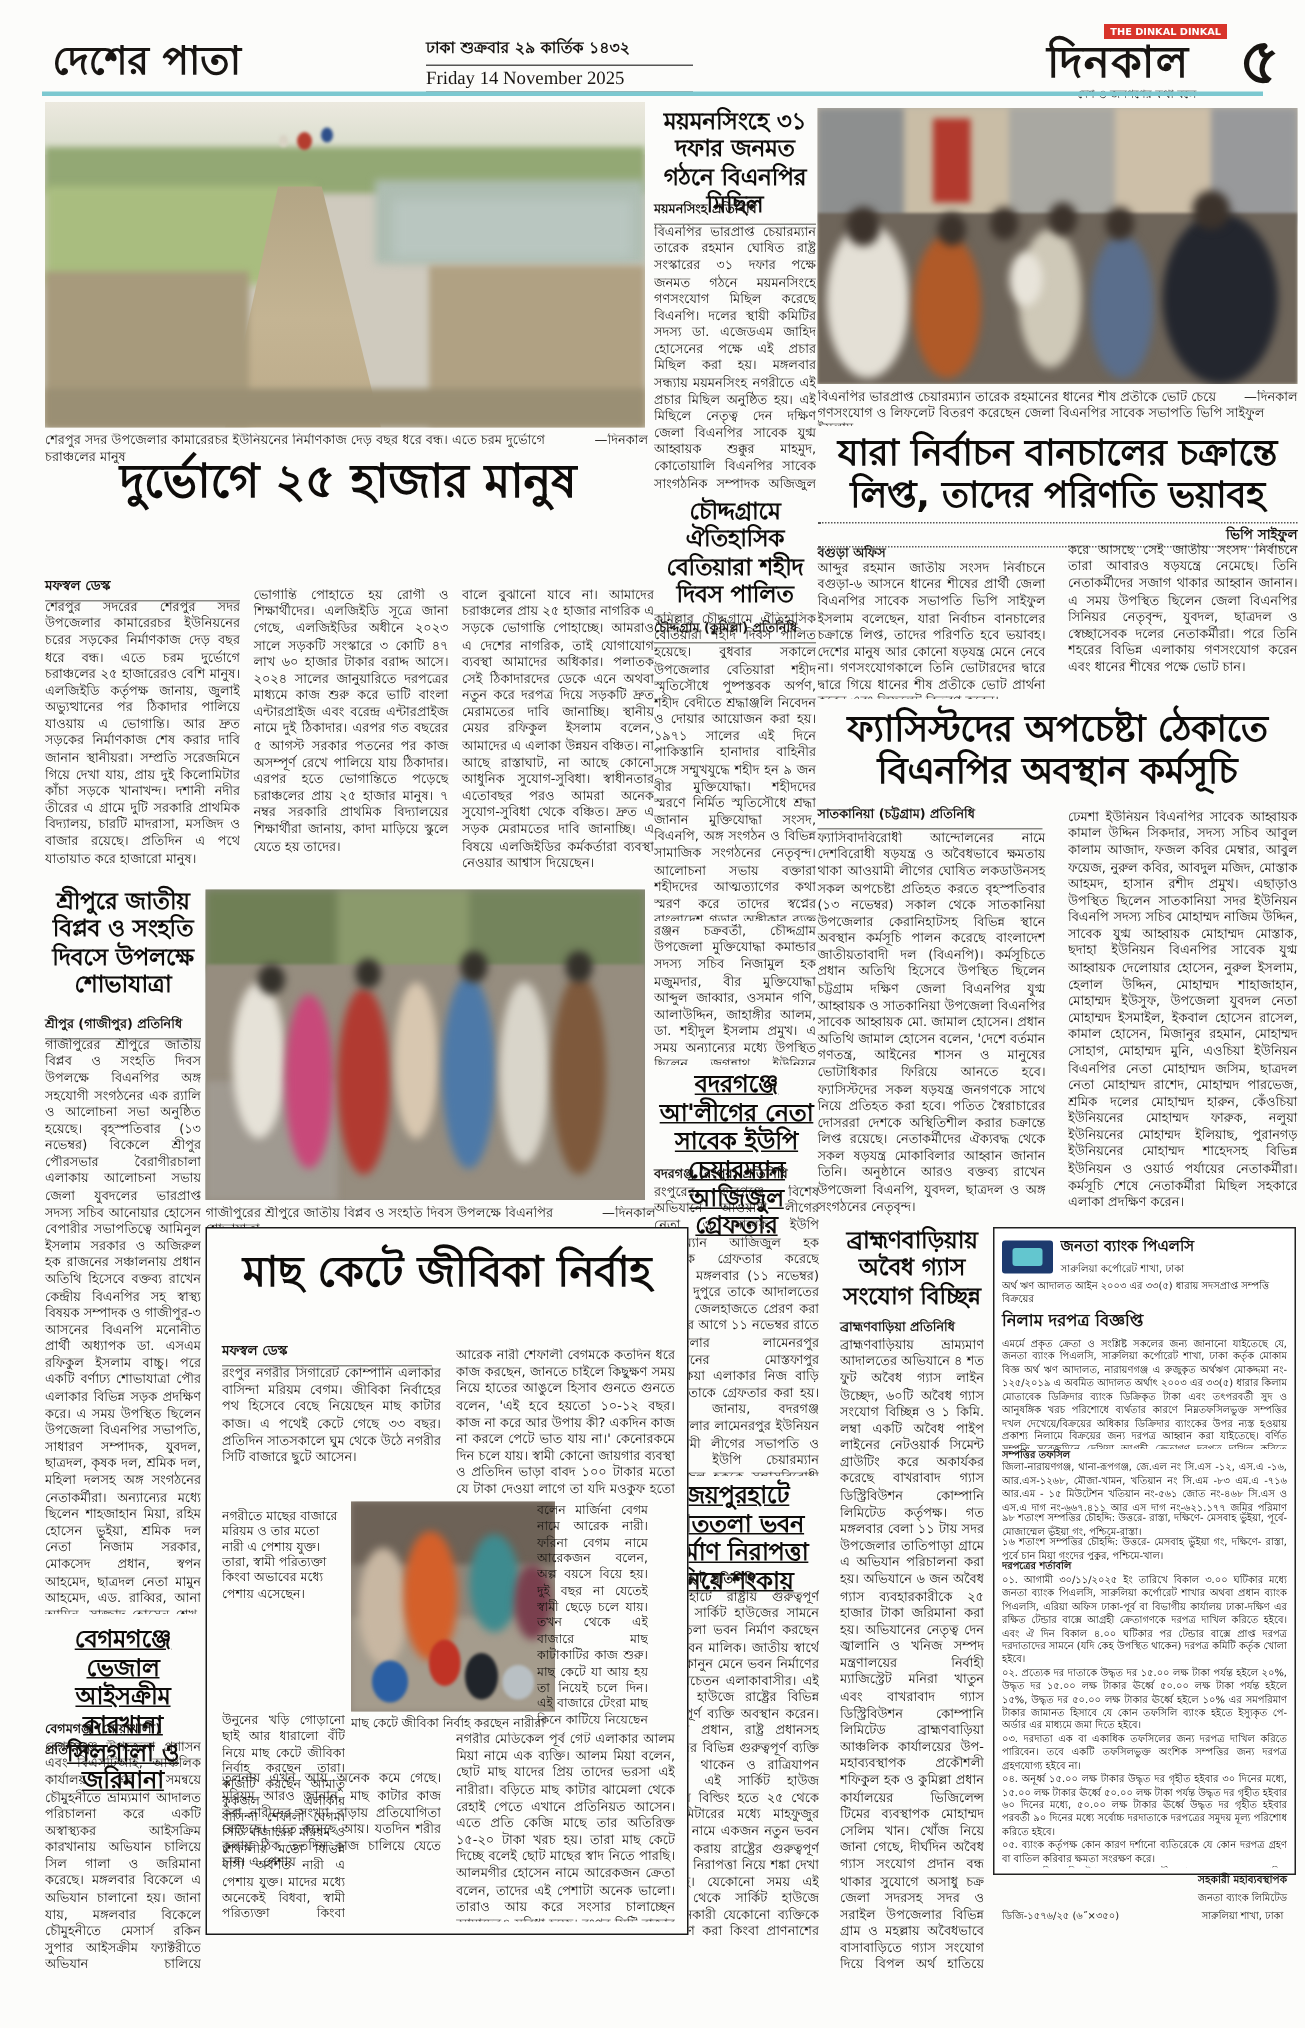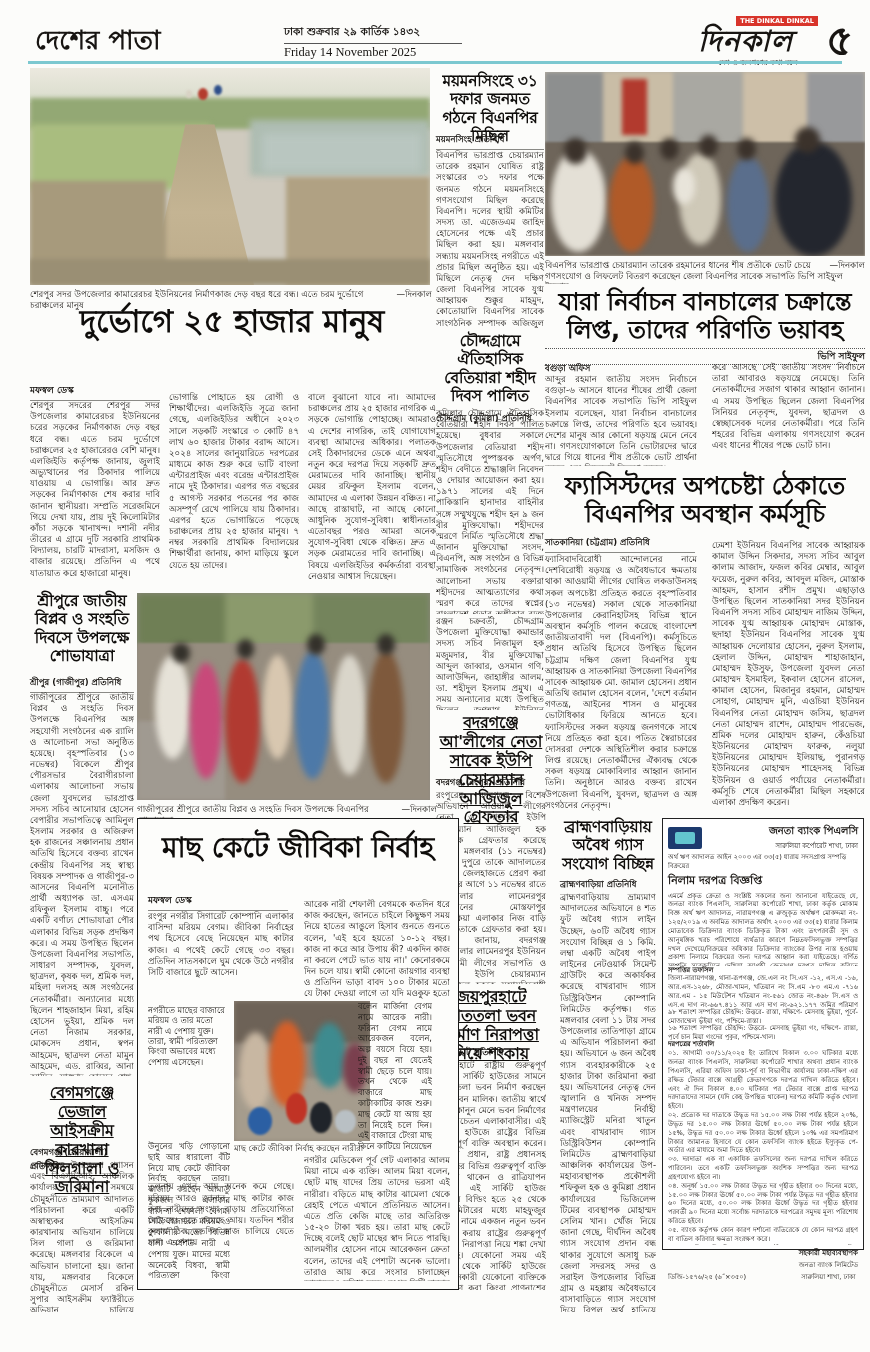--- a/index.html
+++ b/index.html
@@ -33,21 +33,21 @@
 
   <div class="abs" style="left:35px;top:20px;font-size:26px;font-weight:700;">দেশের পাতা</div>
 
   <div class="abs" style="left:284px;top:24px;width:178px;">
     <div style="font-size:10.5px;font-weight:700;border-bottom:1px solid #555;padding-bottom:2px;">ঢাকা শুক্রবার ২৯ কার্তিক ১৪৩২</div>
     <div style="font-family:'Liberation Serif',serif;font-size:12.5px;border-bottom:1px solid #555;padding:1px 0 1px;">Friday 14 November 2025</div>
   </div>
 
   <div class="abs" style="left:698px;top:8px;width:120px;">
     <div style="text-align:right;"><span class="brand-red">THE DINKAL DINKAL</span></div>
-    <div style="font-size:29px;font-weight:700;letter-spacing:1px;line-height:1.02;font-style:italic;">দিনকাল</div>
+    <div style="font-size:29px;font-weight:700;letter-spacing:1px;line-height:1.02;">দিনকাল</div>
     <div style="font-size:7.5px;text-align:center;">দেশ ও জনগণের কথা বলে</div>
   </div>
   <div class="abs" style="left:826px;top:8px;font-size:42px;font-weight:700;">৫</div>
 
   <div class="abs teal" style="left:28px;top:61px;width:814px;height:3px;"></div>
 
   <div class="abs photo" style="left:30px;top:68px;width:400px;height:217px;">
     <div class="rect" style="left:0;top:0;width:100%;height:16%;background:linear-gradient(#ece9df,#d8dccb);"></div>
     <div class="rect" style="left:0;top:14%;width:100%;height:14%;background:#93a874;filter:blur(2px);"></div>
     <div class="rect" style="left:0;top:26%;width:45%;height:30%;background:#a9bd7f;filter:blur(3px);"></div>
@@ -196,21 +196,21 @@
 
   <div class="abs hl hl-md" style="left:556px;top:818px;width:104px;">ব্রাহ্মণবাড়িয়ায় অবৈধ গ্যাস সংযোগ বিচ্ছিন্ন</div>
   <div class="abs dateline" style="left:560px;top:878px;width:96px;border-bottom:none;">ব্রাহ্মণবাড়িয়া প্রতিনিধি</div>
   <div class="abs bodytxt" style="left:560px;top:892px;width:96px;height:420px;">ব্রাহ্মণবাড়িয়ায় ভ্রাম্যমাণ আদালতের অভিযানে ৪ শত ফুট অবৈধ গ্যাস লাইন উচ্ছেদ, ৬০টি অবৈধ গ্যাস সংযোগ বিচ্ছিন্ন ও ১ কিমি. লম্বা একটি অবৈধ পাইপ লাইনের নেটওয়ার্ক সিমেন্ট গ্রাউটিং করে অকার্যকর করেছে বাখরাবাদ গ্যাস ডিস্ট্রিবিউশন কোম্পানি লিমিটেড কর্তৃপক্ষ। গত মঙ্গলবার বেলা ১১ টায় সদর উপজেলার তাতিপাড়া গ্রামে এ অভিযান পরিচালনা করা হয়। অভিযানে ৬ জন অবৈধ গ্যাস ব্যবহারকারীকে ২৫ হাজার টাকা জরিমানা করা হয়। অভিযানের নেতৃত্ব দেন জ্বালানি ও খনিজ সম্পদ মন্ত্রণালয়ের নির্বাহী ম্যাজিস্ট্রেট মনিরা খাতুন এবং বাখরাবাদ গ্যাস ডিস্ট্রিবিউশন কোম্পানি লিমিটেড ব্রাহ্মণবাড়িয়া আঞ্চলিক কার্যালয়ের উপ-মহাব্যবস্থাপক প্রকৌশলী শফিকুল হক ও কুমিল্লা প্রধান কার্যালয়ের ভিজিলেন্স টিমের ব্যবস্থাপক মোহাম্মদ সেলিম খান। খোঁজ নিয়ে জানা গেছে, দীর্ঘদিন অবৈধ গ্যাস সংযোগ প্রদান বন্ধ থাকার সুযোগে অসাধু চক্র জেলা সদরসহ সদর ও সরাইল উপজেলার বিভিন্ন গ্রাম ও মহল্লায় অবৈধভাবে বাসাবাড়িতে গ্যাস সংযোগ দিয়ে বিপুল অর্থ হাতিয়ে নেয়। এর পরিপ্রেক্ষিতে নিয়মিত অবৈধ গ্যাস সংযোগ বিচ্ছিন্নকরণে অভিযান পরিচালনা করছে কর্তৃপক্ষ। আটপাড়া গ্রামে এ অভিযান পরিচালনা করা হয়। অবৈধ গ্যাস ব্যবহারকারীকে জরিমানা করা হয়। কিমি একটি নেটওয়ার্ক অকার্যকর করা হয়। আবারও বিচ্ছিন্ন করে অবৈধ সংযোগের ফলে সম্পূর্ণভাবে বন্ধ করা যাচ্ছে না।</div>
 
   <div class="abs noticebox" style="left:662px;top:818px;width:202px;height:432px;padding:4px 5px;box-sizing:border-box;">
     <div style="display:flex;align-items:center;gap:5px;">
       <div style="width:34px;height:22px;background:#1d3a6e;border-radius:2px;display:flex;align-items:center;justify-content:center;">
         <div style="width:20px;height:12px;background:#63c6cf;border-radius:2px;"></div>
       </div>
-      <div style="flex:1;text-align:right;">
+      <div style="flex:1;text-align:left;">
         <div style="font-size:10px;font-weight:700;">জনতা ব্যাংক পিএলসি</div>
         <div style="font-size:6.8px;">সারুলিয়া কর্পোরেট শাখা, ঢাকা</div>
       </div>
     </div>
     <div class="nb-small nb-center" style="font-weight:400;margin-top:1px;">অর্থ ঋণ আদালত আইন ২০০৩ এর ৩৩(৫) ধারায় সদসপ্রাপ্ত সম্পত্তি বিক্রয়ের</div>
     <div class="nb-center" style="font-size:11px;margin:1px 0;">নিলাম দরপত্র বিজ্ঞপ্তি</div>
     <div class="nb-small" style="height:74px;">এমর্মে প্রকৃত ক্রেতা ও সংশ্লিষ্ট সকলের জন্য জানানো যাইতেছে যে, জনতা ব্যাংক পিএলসি, সারুলিয়া কর্পোরেট শাখা, ঢাকা কর্তৃক মোকাম বিজ্ঞ অর্থ ঋণ আদালত, নারায়ণগঞ্জ এ রুজুকৃত অর্থঋণ মোকদ্দমা নং- ১২৫/২০১৯ এ অবমিত আদালত অর্থাৎ ২০০৩ এর ৩৩(৫) ধারার কিলাম মোতাবেক ডিক্রিদার ব্যাংক ডিক্রিকৃত টাকা এবং তৎপরবর্তী সুদ ও আনুষঙ্গিক খরচ পরিশোধে ব্যর্থতার কারণে নিম্নতফসিলভুক্ত সম্পত্তির দখল দেখেয়ে/বিক্রয়ের অধিকার ডিক্রিদার ব্যাংকের উপর ন্যস্ত হওয়ায় প্রকাশ্য নিলামে বিক্রয়ের জন্য দরপত্র আহ্বান করা যাইতেছে। বর্ণিত সম্পত্তি সরেজমিনে দেখিয়া আগ্রহী ক্রেতাগণ দরপত্র দাখিল করিতে পারিবেন।</div>
     <div class="nb-small nb-center">সম্পত্তির তফসিল</div>
     <div class="nb-small" style="height:34px;">জিলা-নারায়ণগঞ্জ, থানা-রূপগঞ্জ, জে.এল নং সি.এস -১২, এস.এ -১৬, আর.এস-১২৬৮, মৌজা-খামন, খতিয়ান নং সি.এম -৮৩ এম.এ -৭১৬ আর.এম - ১৫ মিউটেশন খতিয়ান নং-৫৬১ জোত নং-৪৬৮ সি.এস ও এস.এ দাগ নং-৬৬৭.৪১১ আর এস দাগ নং-৬২১.১৭৭ জমির পরিমাণ ১৬-(৩)-৩৮.০০ শতাংশ ও তদস্থিত নির্মিত/নির্মিতব্য অবকাঠামো।</div>
     <div class="nb-small" style="height:16px;">৯৮ শতাংশ সম্পত্তির চৌহদ্দি: উত্তরে- রাস্তা, দক্ষিণে- মেসবাহ ভুঁইয়া, পূর্বে-মোজাম্মেল ভুঁইয়া গং, পশ্চিমে-রাস্তা।</div>

